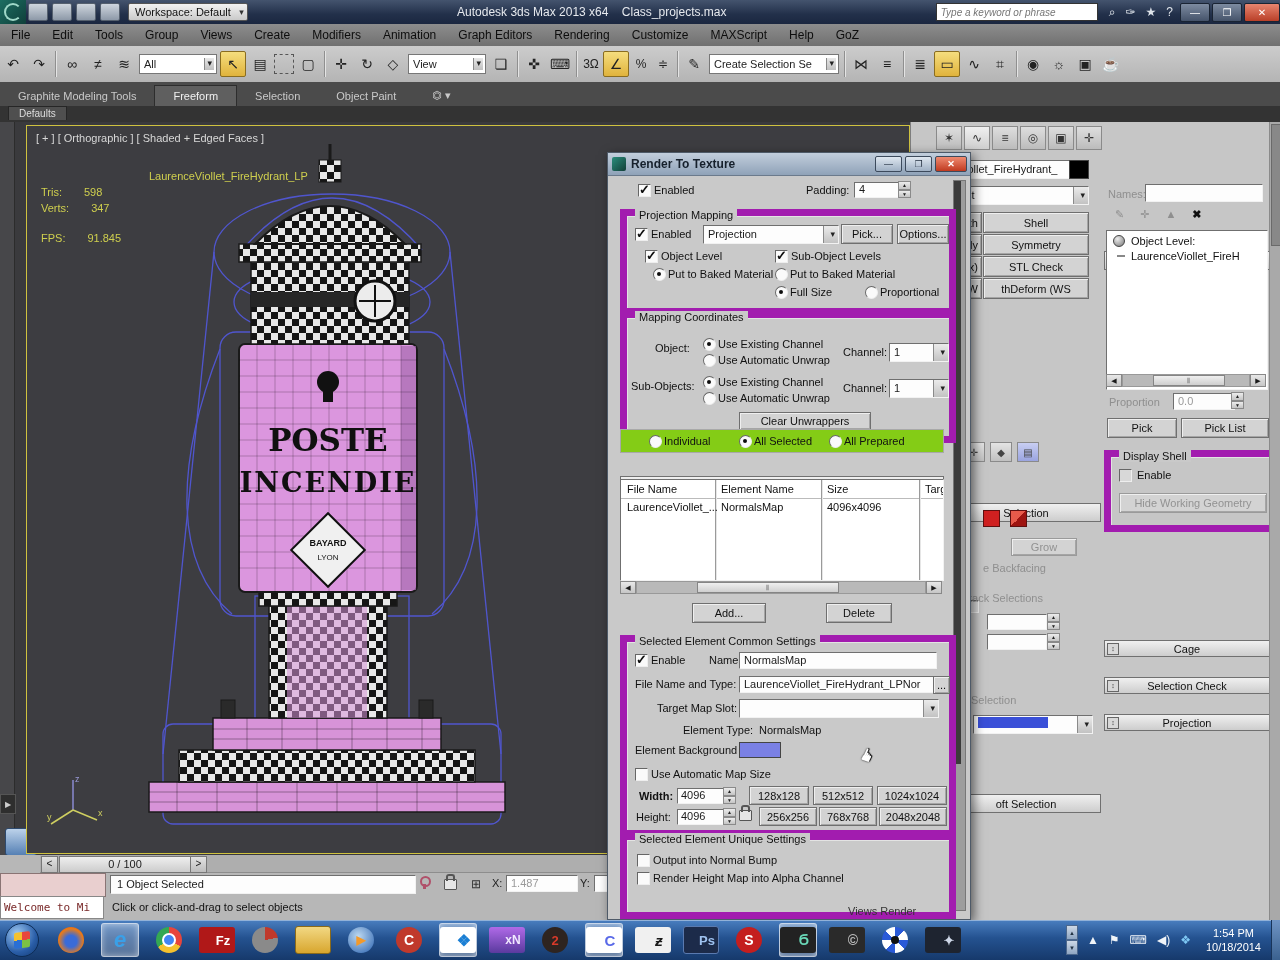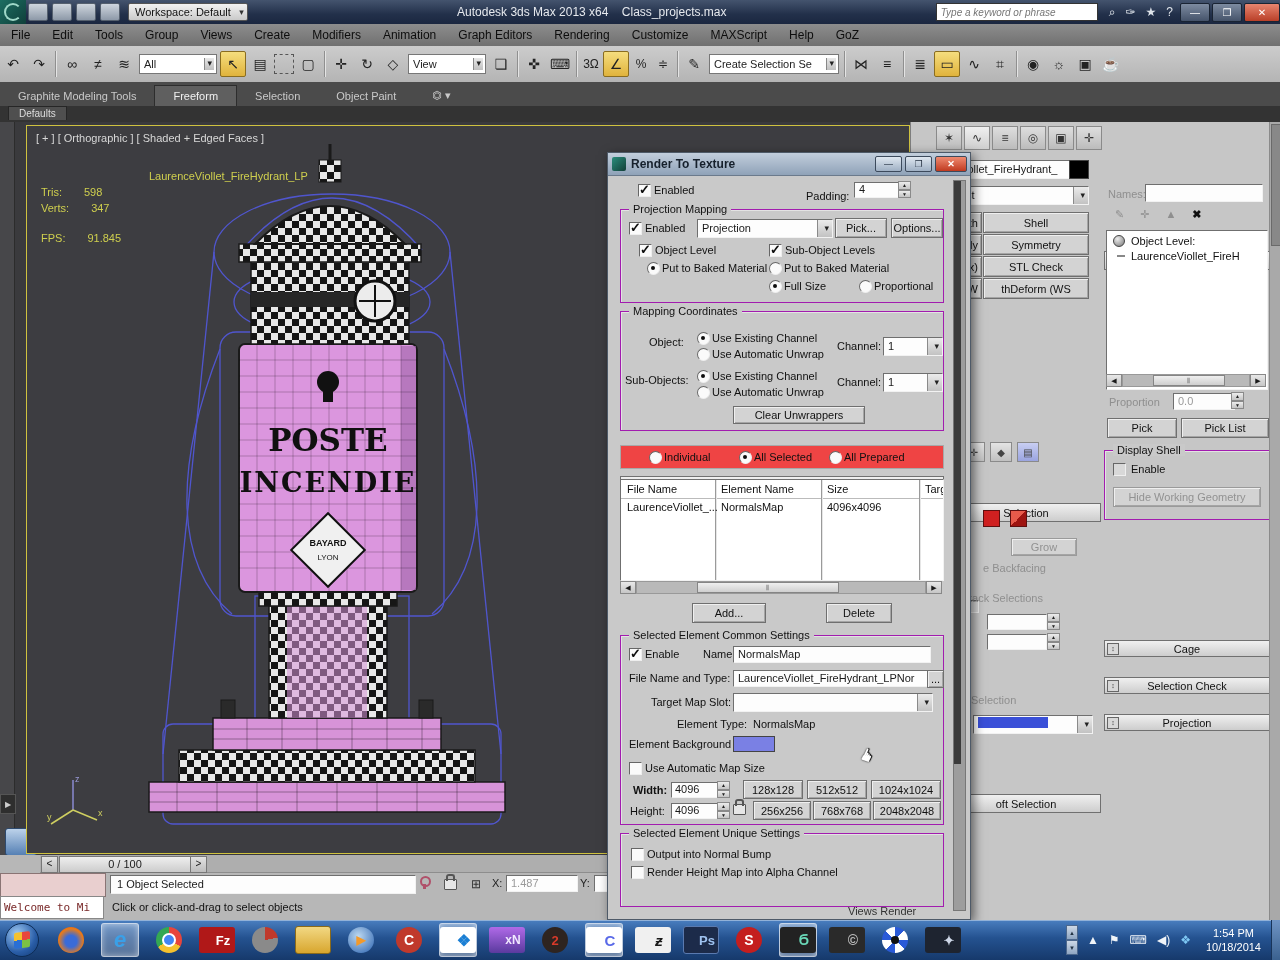--- a/index.html
+++ b/index.html
@@ -65,21 +65,21 @@
   .coordfld{height:15px;line-height:14px;padding-left:4px;color:#9a9a9a;font-size:11px;}
   .abtn{background:linear-gradient(#e3e3e3,#c2c2c2);border:1px solid #777;display:flex;align-items:center;justify-content:center;font-size:10px;color:#222;}
   
   .cb{width:11px;height:11px;background:#fafafa;border:1px solid;border-color:#666 #eee #eee #666;display:inline-block;position:relative;flex:none;}
   .cb.on::after{content:"✓";position:absolute;left:0;top:-3px;font-size:13px;font-weight:bold;color:#0d0d0d;}
   .cb.dim{background:#d8d8d8;}
   .rb{width:11px;height:11px;border-radius:50%;background:#fafafa;border:1px solid;border-color:#666 #eee #eee #666;display:inline-block;position:relative;flex:none;}
   .rb.on::after{content:"";position:absolute;left:3px;top:3px;width:4px;height:4px;border-radius:50%;background:#0d0d0d;}
   .btn{background:#d3d3d3;border:1px solid #6f6f6f;box-shadow:inset 1px 1px 0 #efefef, inset -1px -1px 0 #a5a5a5;text-align:center;font-size:11px;color:#111;display:flex;align-items:center;justify-content:center;}
   .btn.dim{color:#929292;border-color:#9a9a9a;}
-  .grp{border:1px solid #a21caf;box-shadow:inset 1px 1px 0 #e3e3e3;}
+  .grp{border:7px solid #a21caf;box-shadow:inset 1px 1px 0 #e3e3e3;}
   .lg{position:absolute;top:-7px;left:8px;background:#c9c9c9;padding:0 4px;font-size:11px;color:#111;white-space:nowrap;}
   .dd{background:#fdfdfd;border:1px solid;border-color:#6f6f6f #f2f2f2 #f2f2f2 #6f6f6f;position:relative;font-size:11px;line-height:15px;padding:1px 18px 1px 4px;overflow:hidden;white-space:nowrap;}
   .dd::after{content:"";position:absolute;right:0;top:0;bottom:0;width:14px;background:linear-gradient(#ebebeb,#c2c2c2);border-left:1px solid #8a8a8a;}
   .dd::before{content:"▾";position:absolute;right:3px;top:1px;z-index:1;font-size:9px;color:#222;}
   .sp{display:inline-flex;flex-direction:column;width:13px;height:17px;vertical-align:top;flex:none;}
   .sp i{flex:1;background:linear-gradient(#ececec,#c4c4c4);border:1px solid #8a8a8a;display:flex;align-items:center;justify-content:center;font-style:normal;font-size:5px;color:#222;}
   .sp i:first-child::after{content:"▲";}
   .sp i:last-child::after{content:"▼";}
   .rollbar{background:linear-gradient(#f0f0f0,#cdcdcd);border:1px solid #707070;font-size:11px;color:#111;display:flex;align-items:center;justify-content:center;position:relative;}
   .rollbar .minus{position:absolute;left:3px;top:2px;width:10px;height:10px;border:1px solid #555;font-size:9px;line-height:8px;text-align:center;background:#e2e2e2;}
@@ -538,21 +538,21 @@
       <div class="dwbtn">❐</div>
       <div class="dwbtn close">✕</div>
     </div>
     <div class="r dscroll">
         <div class="dthumb"></div>
       </div>
 
     
     <span class="cb on r" style="left:30px;top:31px;"></span>
     <span class="lbl r" style="left:46px;top:31px;">Enabled</span>
-    <span class="lbl r" style="left:198px;top:37px;">Padding:</span>
+    <span class="lbl r" style="left:198px;top:31px;">Padding:</span>
     <div class="sunk r" style="left:246px;top:29px;width:40px;height:14px;padding-left:4px;line-height:13px;font-size:11px;">4</div>
     <span class="sp r" style="left:290px;top:28px;">
         <i></i>
         <i></i>
       </span>
 
     
     <div class="grp r" style="left:12px;top:56px;width:322px;height:92px;">
       <span class="lg">Projection Mapping</span>
       <span class="cb on" style="position:absolute;left:8px;top:12px;"></span>
@@ -588,21 +588,21 @@
       <span class="rb on" style="position:absolute;left:76px;top:58px;"></span>
       <span class="lbl" style="position:absolute;left:91px;top:58px;">Use Existing Channel</span>
       <span class="rb" style="position:absolute;left:76px;top:74px;"></span>
       <span class="lbl" style="position:absolute;left:91px;top:74px;">Use Automatic Unwrap</span>
       <span class="lbl" style="position:absolute;left:216px;top:64px;">Channel:</span>
       <div class="dd" style="position:absolute;left:262px;top:61px;width:36px;height:15px;"><span>1</span></div>
       <div class="btn" style="position:absolute;left:112px;top:94px;width:130px;height:16px;">Clear Unwrappers</div>
     </div>
 
     
-    <div class="r" style="left:12px;top:292px;width:322px;height:22px;border:1px solid #a8a8a8;background:#ef4444;">
+    <div class="r" style="left:12px;top:276px;width:322px;height:22px;border:1px solid #a8a8a8;background:#84cc16;">
       <span class="rb" style="position:absolute;left:28px;top:5px;"></span>
       <span class="lbl" style="position:absolute;left:43px;top:5px;">Individual</span>
       <span class="rb on" style="position:absolute;left:118px;top:5px;"></span>
       <span class="lbl" style="position:absolute;left:133px;top:5px;">All Selected</span>
       <span class="rb" style="position:absolute;left:208px;top:5px;"></span>
       <span class="lbl" style="position:absolute;left:223px;top:5px;">All Prepared</span>
     </div>
 
     
     <div class="rollbar r" style="left:12px;top:308px;width:322px;height:16px;">

